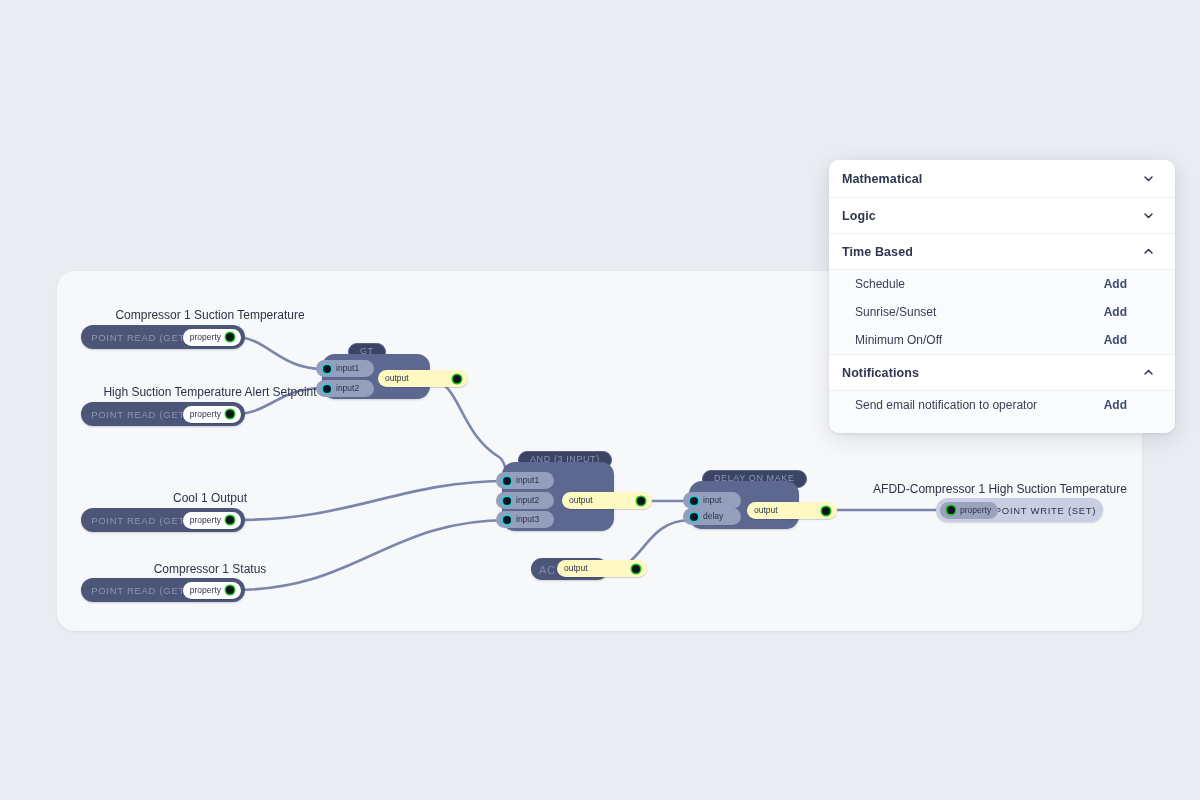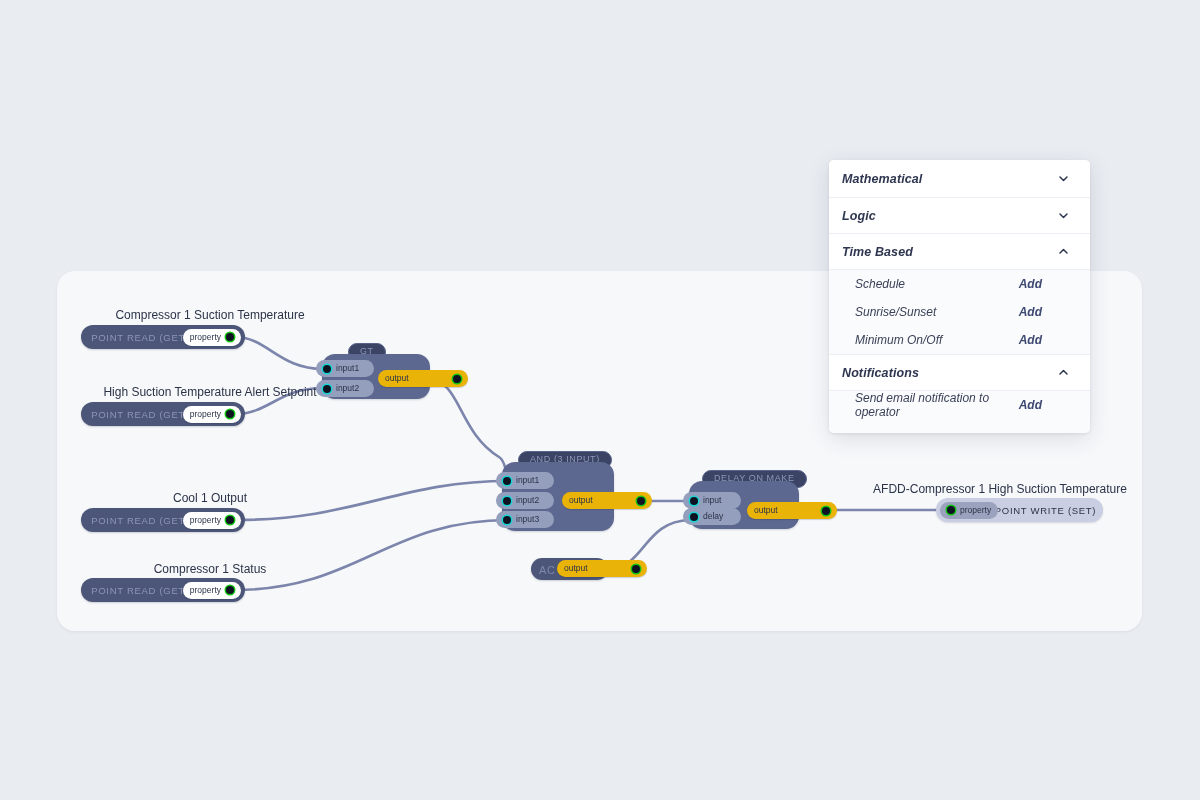--- a/index.html
+++ b/index.html
@@ -120,21 +120,21 @@
     padding: 0 7px;
     line-height: 1;
     white-space: nowrap;
   }
   .pill.in {
     background: #949ebd;
     color: #2b3348;
     position: absolute;
   }
   .pill.out {
-    background: #eab308;
+    background: #fef9c3;
     color: #2b3348;
     position: absolute;
     box-shadow: 0 1px 1px rgba(30,40,70,0.2);
     gap: 44px;
   }
   .pill.prop-dark {
     background: #ffffff;
     color: #2b3348;
     position: absolute;
     flex-direction: row;
@@ -177,27 +177,26 @@
     font-size: 10px;
     text-align: center;
     white-space: nowrap;
   }
 
   
   #node-panel {
     position: absolute;
     left: 829px;
     top: 160px;
-    width: 261px;
+    width: 346px;
     background: #ffffff;
-    border-radius: 5px;
+    border-radius: 10px;
     box-shadow: 0 6px 22px rgba(35,45,75,0.13), 0 1px 3px rgba(35,45,75,0.10);
     overflow: hidden;
     font-family: "Liberation Sans", sans-serif;
-    font-style: italic;
   }
   .cat-row {
     height: 35px;
     display: flex;
     align-items: center;
     justify-content: space-between;
     padding: 0 21px 0 13px;
     border-bottom: 1px solid #eceef3;
     background: #ffffff;
     cursor: pointer;

